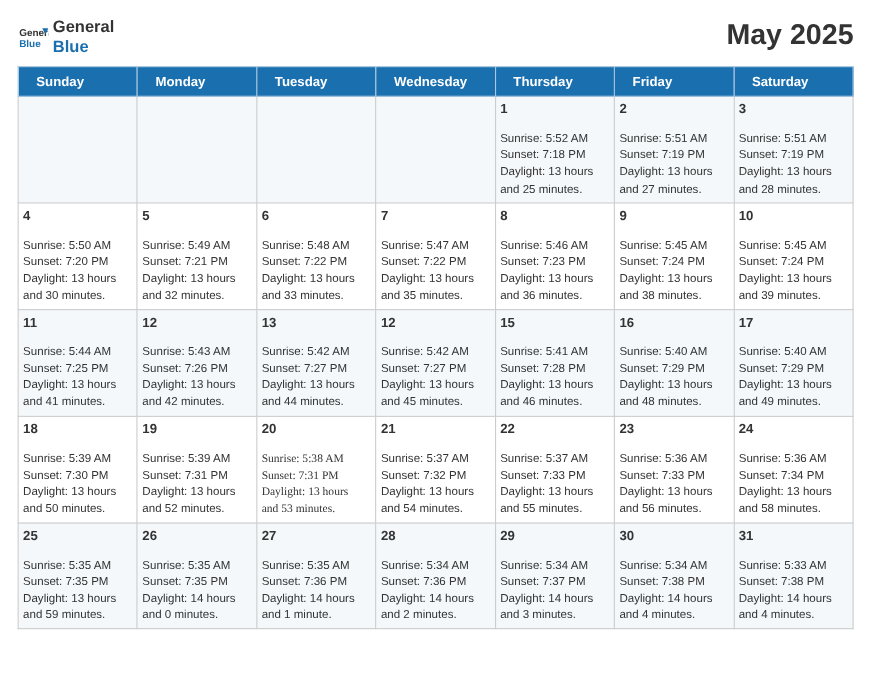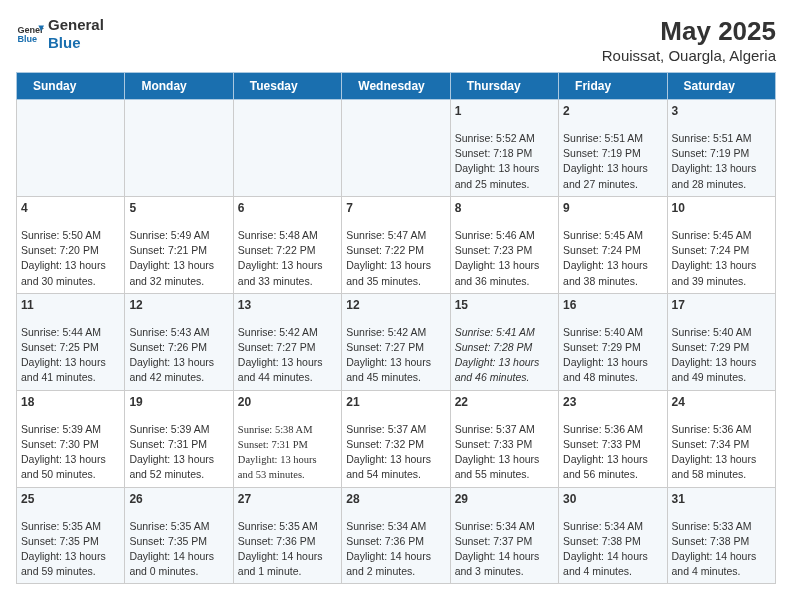--- a/index.html
+++ b/index.html
@@ -91,21 +91,20 @@
       <text x="2" y="32" font-size="13" font-weight="bold" fill="#1a6faf" font-family="Arial">Blue</text>
       <polygon points="32,8 40,8 36,16" fill="#1a6faf"></polygon>
     </svg>
     <div style="display:flex;flex-direction:column;line-height:1.2">
       <span style="font-size:15px;font-weight:bold;color:#333;">General</span>
       <span style="font-size:15px;font-weight:bold;color:#1a6faf;">Blue</span>
     </div>
   </div>
   <div class="title-block">
     <div class="month-title">May 2025</div>
-    <div class="subtitle">Rouissat, Ouargla, Algeria</div>
   </div>
 </div>
 
 <table>
   <thead>
     <tr>
     <th>Sunday</th>
         <th>Monday</th>
         <th>Tuesday</th>
         <th>Wednesday</th>
@@ -217,21 +216,21 @@
         </td>
         <td>
           <span class="day-number">12</span>
           <div class="day-detail" style="white-space: pre-line;">Sunrise: 5:42 AM
 Sunset: 7:27 PM
 Daylight: 13 hours
 and 45 minutes.</div>
         </td>
         <td>
           <span class="day-number">15</span>
-          <div class="day-detail" style="white-space: pre-line; font-style: italic;">Sunrise: 5:41 AM
+          <div class="day-detail" style="white-space: pre-line;">Sunrise: 5:41 AM
 Sunset: 7:28 PM
 Daylight: 13 hours
 and 46 minutes.</div>
         </td>
         <td>
           <span class="day-number">16</span>
           <div class="day-detail" style="white-space: pre-line;">Sunrise: 5:40 AM
 Sunset: 7:29 PM
 Daylight: 13 hours
 and 48 minutes.</div>

